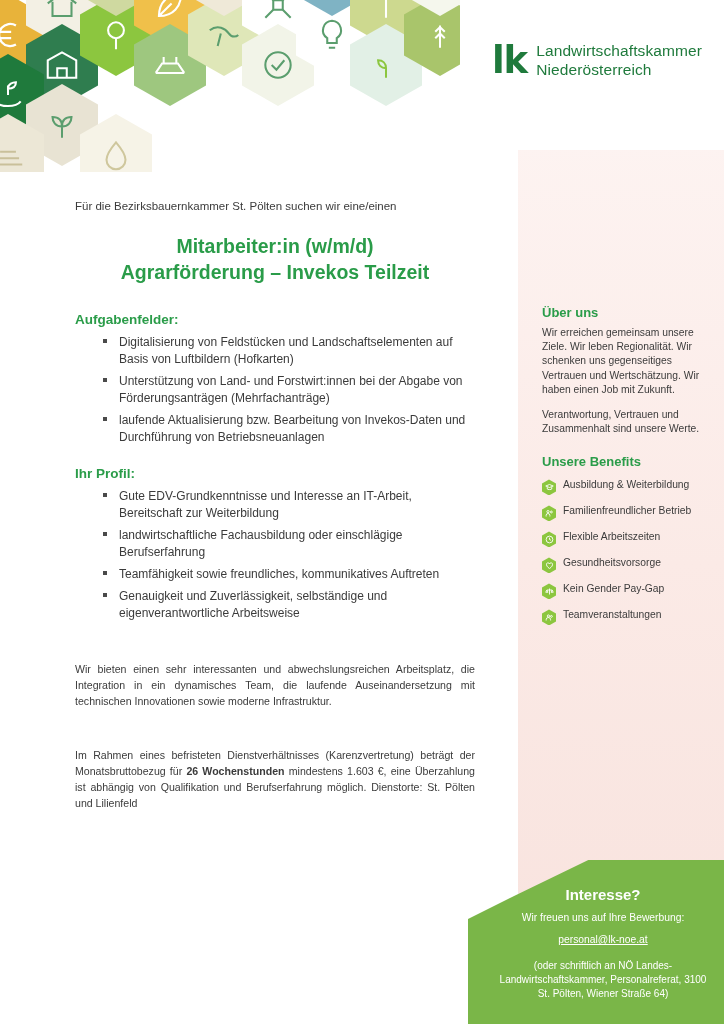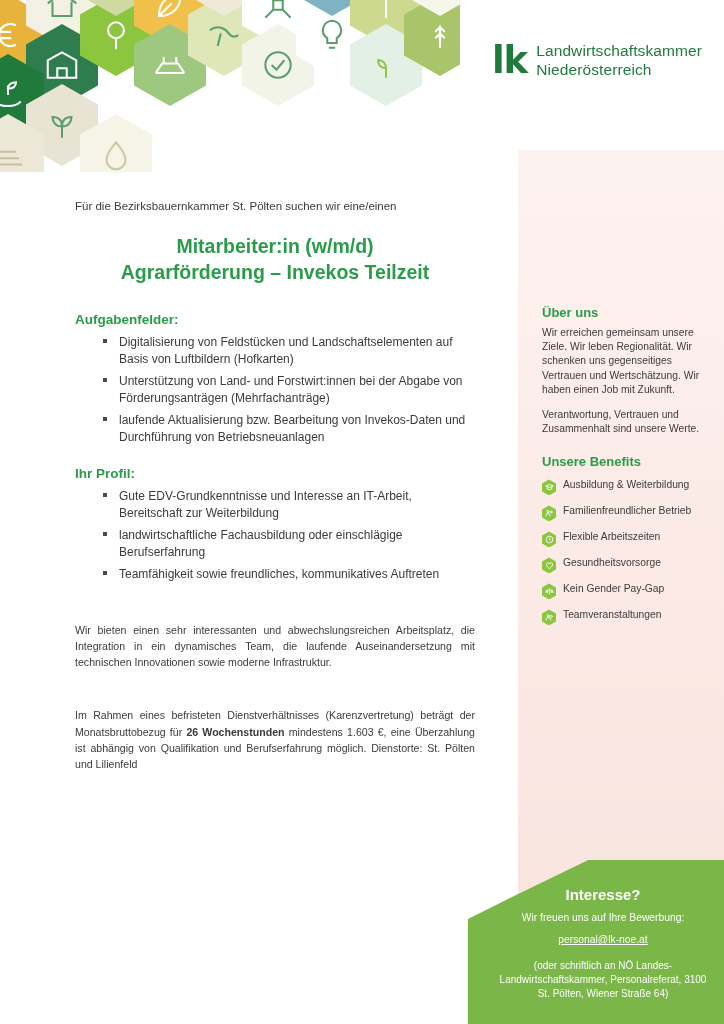--- a/index.html
+++ b/index.html
@@ -354,20 +354,21 @@
     <li>Digitalisierung von Feldstücken und Landschaftselementen auf Basis von Luftbildern (Hofkarten)</li>
     <li>Unterstützung von Land- und Forstwirt:innen bei der Abgabe von Förderungsanträgen (Mehrfachanträge)</li>
     <li>laufende Aktualisierung bzw. Bearbeitung von Invekos-Daten und Durchführung von Betriebsneuanlagen</li>
   </ul>
 
   <div class="section-head">Ihr Profil:</div>
   <ul class="bullets">
     <li>Gute EDV-Grundkenntnisse und Interesse an IT-Arbeit, Bereitschaft zur Weiterbildung</li>
     <li>landwirtschaftliche Fachausbildung oder einschlägige Berufserfahrung</li>
     <li>Teamfähigkeit sowie freundliches, kommunikatives Auftreten</li>
+    <li>Genauigkeit und Zuverlässigkeit, selbständige und eigenverantwortliche Arbeitsweise</li>
   </ul>
 
   <div class="spacer-16"></div>
   <div class="para">Wir bieten einen sehr interessanten und abwechslungsreichen Arbeitsplatz, die Integration in ein dynamisches Team, die laufende Auseinandersetzung mit technischen Innovationen sowie moderne Infrastruktur.</div>
 
   <div class="spacer-16"></div>
   <div class="para">
     <span>Im Rahmen eines befristeten Dienstverhältnisses (Karenzvertretung) beträgt der Monatsbruttobezug für </span><b>26 Wochenstunden</b><span> mindestens 1.603 €, eine Überzahlung ist abhängig von Qualifikation und Berufserfahrung möglich. Dienstorte: St. Pölten und Lilienfeld</span>
   </div>
 </div>

